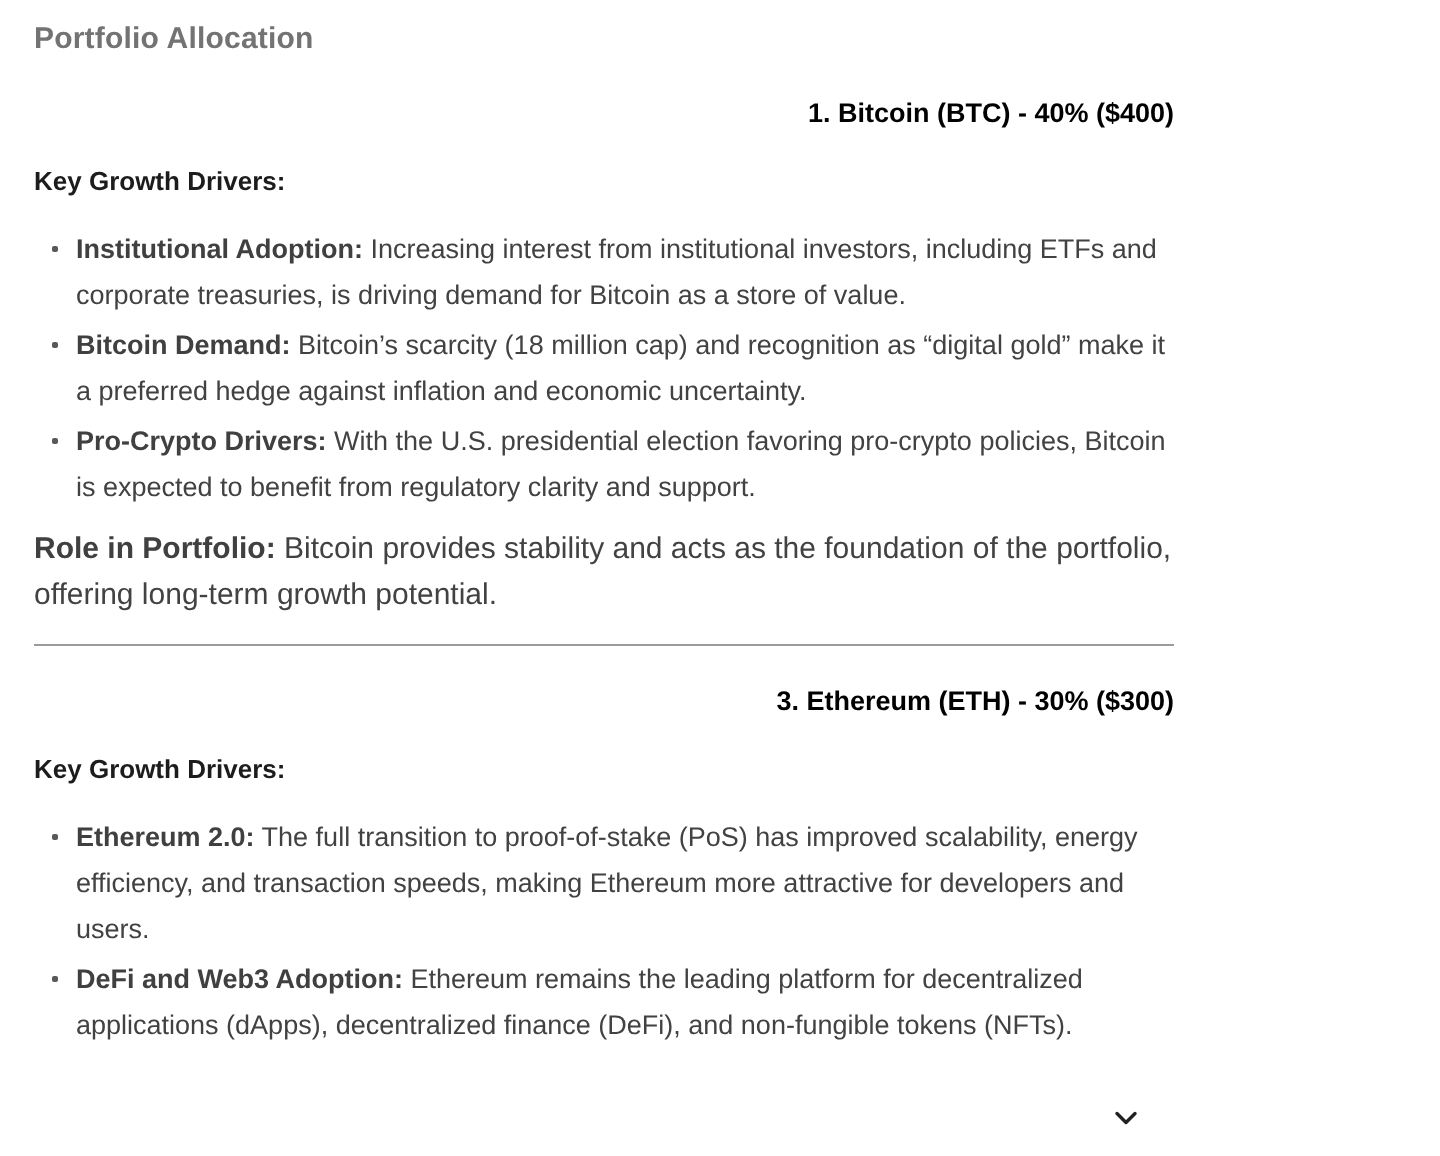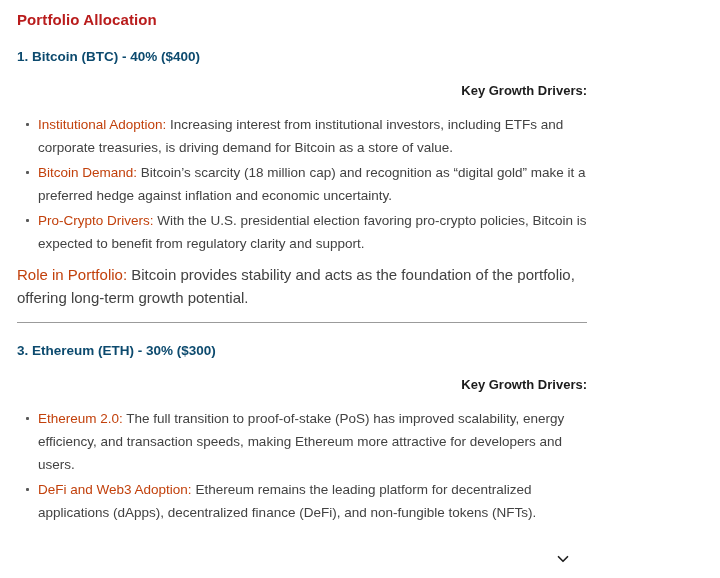--- a/index.html
+++ b/index.html
@@ -6,43 +6,43 @@
   body {
     width:720px; height:578px;
     background:#ffffff;
     font-family:"Liberation Sans", sans-serif;
     color:#414141;
     position:relative;
     overflow:hidden;
   }
   .doc { padding:11px 133px 0 17px; }
   h1.title {
-    font-size:15px; font-weight:700; color:#b91c1c;
+    font-size:15px; font-weight:700; color:#737373;
     margin:0 0 21px 0; letter-spacing:0.1px;
   }
   h2.section-heading {
-    font-size:13.5px; font-weight:700; color:#0c4a6e;
+    font-size:13.5px; font-weight:700; color:#000000;
     margin:0 0 19px 0;
+    text-align:right;
   }
   h3.section-subheading {
     font-size:13px; font-weight:700; color:#1c1c1c;
     margin:0 0 15px 0;
-    text-align:right;
   }
   ul.drivers { list-style:none; margin:0; padding:0; }
   ul.drivers li {
     position:relative; padding-left:21px;
     font-size:13.5px; line-height:23px; color:#424242;
     margin-bottom:2px;
   }
   ul.drivers li::before {
     content:""; position:absolute; left:9px; top:10px;
     width:3px; height:3px; background:#595959; border-radius:1px;
   }
-  .b { font-weight:400; color:#c2410c; }
+  .b { font-weight:700; color:#404040; }
   p.role {
     font-size:15px; line-height:23px; color:#424242;
     margin:8px 0 0 0;
   }
   hr.section-divider {
     border:none; border-top:1px solid #9b9b9b;
     margin:13px 0 20px 0;
   }
   .scroll-btn {
     position:absolute; left:549px; top:545px;

